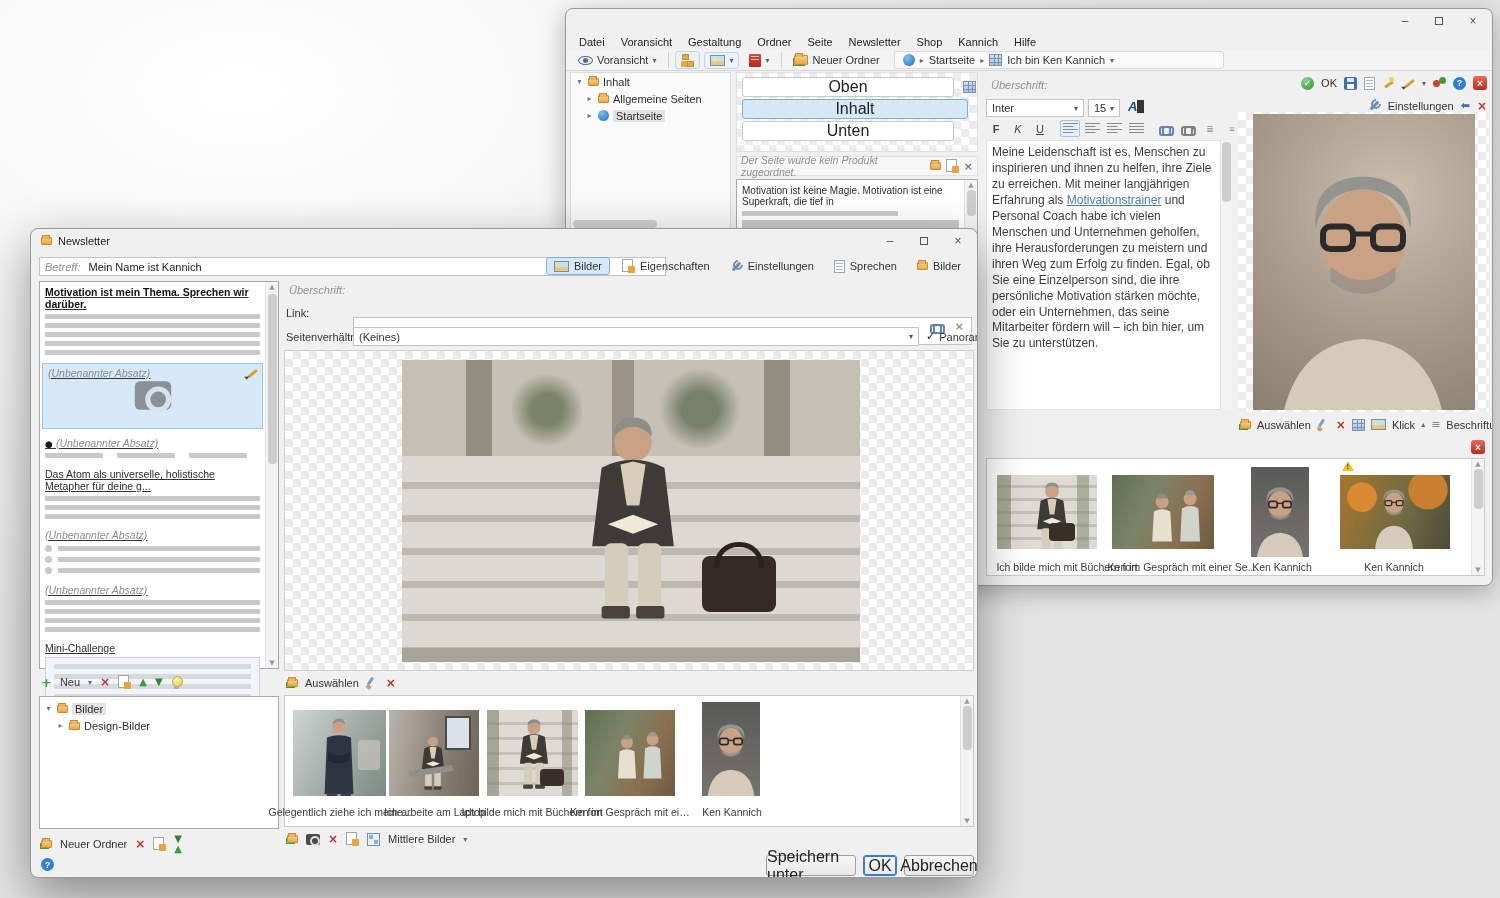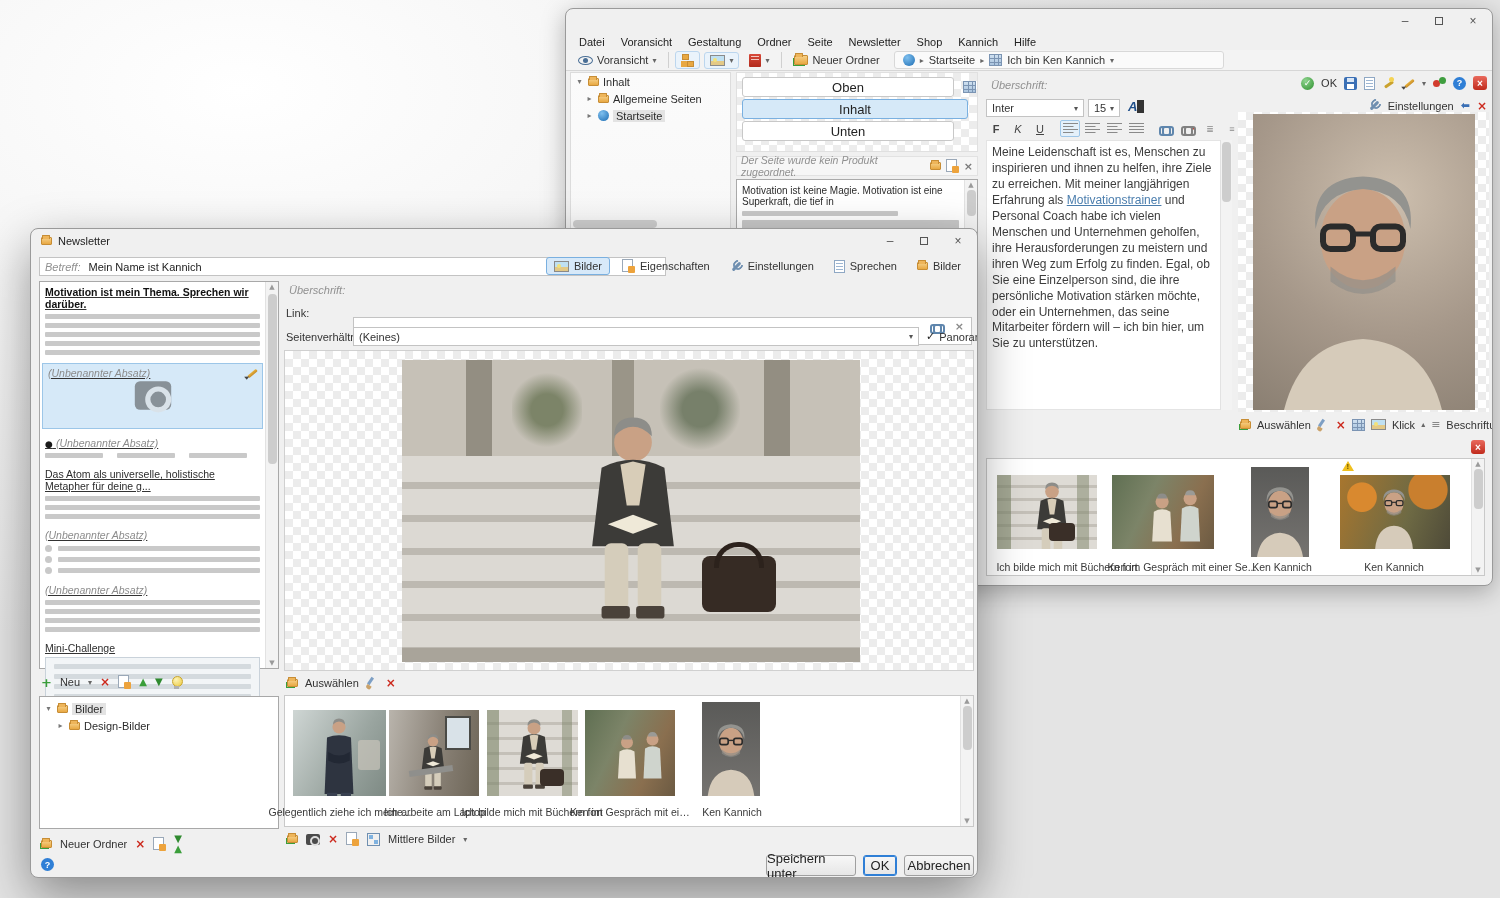--- a/index.html
+++ b/index.html
@@ -86,21 +86,21 @@
   .treeic { width:13px; height:12px; position:relative; display:inline-block; flex:none; }
   .treeic:before { content:''; position:absolute; left:1px; top:0; width:5px; height:4px; background:#e8a842; border:1px solid #c78d35; }
   .treeic:after { content:''; position:absolute; left:6px; top:7px; width:5px; height:4px; background:#e8a842; border:1px solid #c78d35; box-shadow:-6px 0 0 #e8a842; }
   .redbook { width:12px; height:13px; background:linear-gradient(#d84a3a,#b22a1c); border-radius:1px; position:relative; display:inline-block; flex:none; }
   .redbook:before { content:''; position:absolute; left:2px; top:2px; right:2px; height:1px; background:#f2c9c2; box-shadow:0 3px 0 #f2c9c2; }
   .sizeic { width:13px; height:13px; border:1px solid #6f8fb0; position:relative; display:inline-block; flex:none; }
   .sizeic:before { content:''; position:absolute; left:1px; top:1px; width:4px; height:4px; background:#7fb2e0; }
   .sizeic:after { content:''; position:absolute; right:1px; bottom:1px; width:4px; height:4px; background:#7fb2e0; }
   .sorti { display:inline-flex; flex-direction:column; line-height:.55; font-size:9px; }
   
-  .btn { background:linear-gradient(#f7f7f7,#e6e6e6); border:1px solid #9f9f9f; border-radius:3px; display:inline-flex; align-items:center; justify-content:center; font-size:13px; color:#222; }
+  .btn { background:linear-gradient(#f7f7f7,#e6e6e6); border:1px solid #9f9f9f; border-radius:3px; display:inline-flex; align-items:center; justify-content:center; font-size:16px; color:#222; }
   .btn.focused { border-color:#2f7fd6; box-shadow:0 0 0 1px #2f7fd6 inset; }
   .tab { display:inline-flex; align-items:center; gap:5px; padding:2px 7px; border:1px solid transparent; border-radius:3px; }
   .tab.active { background:#d7e9f9; border-color:#7ab0e0; }
   
   .checker { background-color:#fff; background-image:linear-gradient(45deg,#ececec 25%,transparent 25%,transparent 75%,#ececec 75%),linear-gradient(45deg,#ececec 25%,transparent 25%,transparent 75%,#ececec 75%); background-size:16px 16px; background-position:0 0,8px 8px; }
   .photo { position:relative; overflow:hidden; background:#d8d4cc; }
   .photo svg { position:absolute; }
   .bar { height:5px; background:#c9c9c9; border-radius:1px; }
   .bars > .bar { margin-top:4px; }
   .vscroll { position:absolute; right:0; top:0; bottom:0; width:13px; background:#f3f3f3; border-left:1px solid #e2e2e2; }

